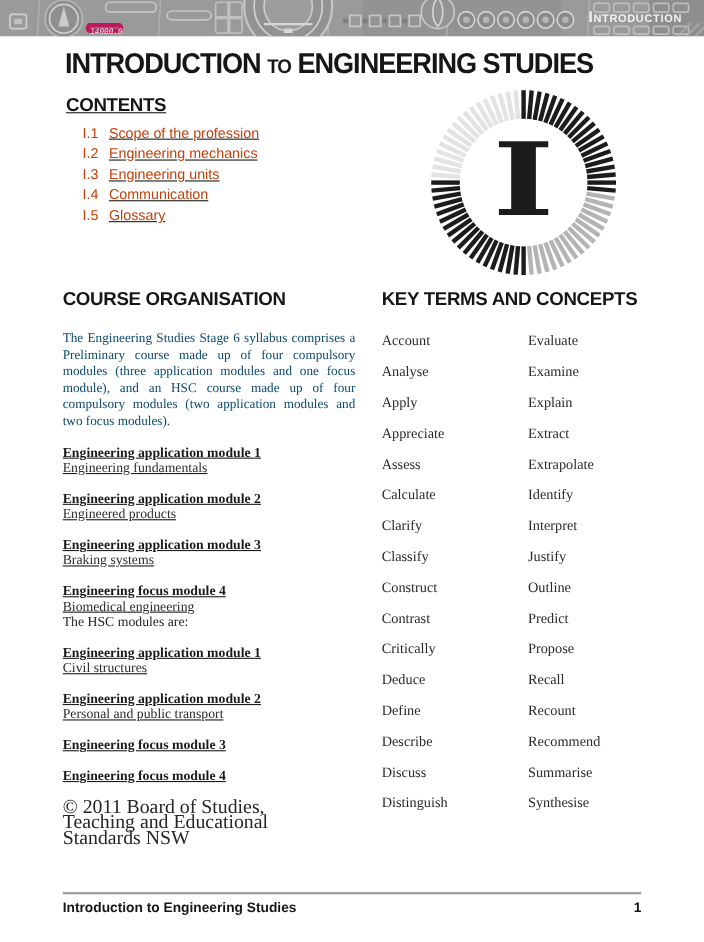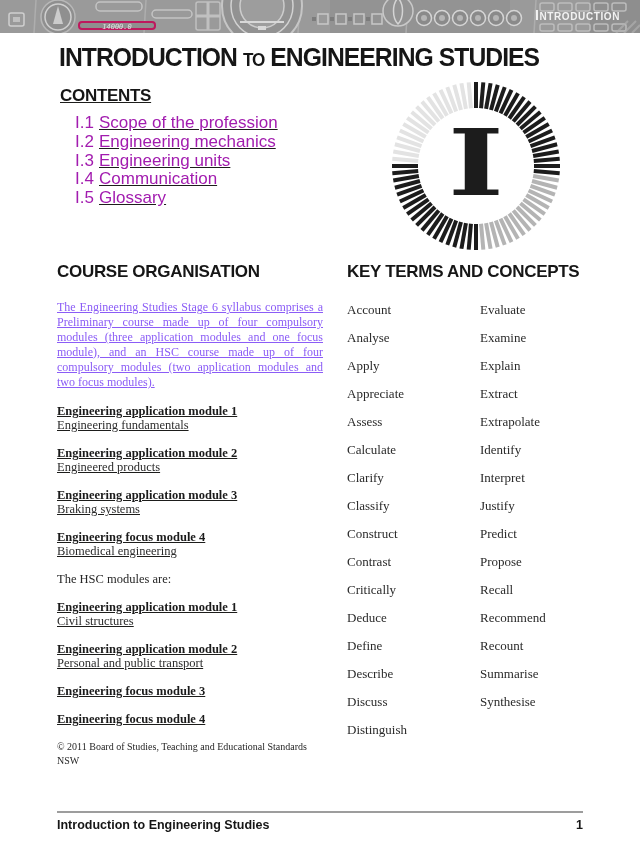--- a/index.html
+++ b/index.html
@@ -12,22 +12,22 @@
   
   .banner { position:absolute; left:0; top:0; width:640px; height:33px; border-bottom:1px solid #c2c2c2; }
   .banner svg { display:block; }
   .banner-tab {
     position:absolute; right:20px; top:7px;
     font-family:"Liberation Sans", sans-serif; font-weight:bold;
     font-size:10px; letter-spacing:0.6px; color:#f2f2f2;
   }
   .banner-tab::first-letter { font-size:14px; }
   .banner-display {
-    position:absolute; left:78px; top:21px; width:78px; height:9px;
-    border:2px solid #be185d; border-radius:4px; background:#8f8f8f;
+    position:absolute; left:78px; top:21px; width:34px; height:9px;
+    border:4px solid #be185d; border-radius:4px; background:#8f8f8f;
     font-family:"DejaVu Sans Mono", monospace; font-size:7px; line-height:8px;
     color:#e2e2e2; text-align:center; font-style:italic;
   }
 
   
   .title {
     position:absolute; left:59px; top:42px; white-space:nowrap;
     font-family:"Liberation Sans", sans-serif; font-weight:bold;
     font-size:26px; letter-spacing:-1px; color:#161616;
     transform:scaleX(0.95); transform-origin:left center;
@@ -36,43 +36,43 @@
 
   
   h2.sec {
     font-family:"Liberation Sans", sans-serif; font-weight:bold;
     font-size:17px; letter-spacing:-0.3px; color:#161616;
   }
   .contents { position:absolute; left:60px; top:86px; width:280px;text-decoration:underline; }
   .contents ul { list-style:none; margin-top:7px; }
   .contents li {
     height:18.8px; font-family:"Liberation Sans", sans-serif;
-    font-size:17px; color:#a21caf; padding-left:15px;
+    font-size:13px; color:#c2410c; padding-left:15px;
   }
   .contents .num { display:inline-block; width:24px; }
 
   
   .badge { position:absolute; left:388px; top:78px; width:176px; height:176px; }
   .badge svg { position:absolute; inset:0; }
   .badge-letter {
     position:absolute; inset:0; display:flex; align-items:center; justify-content:center;
     font-family:"DejaVu Serif", serif; font-weight:bold; font-size:92px;
     color:#1c1c1c; transform:scaleX(1.3); padding-bottom:6px;
   }
 
   
   .left-col { position:absolute; left:57px; top:262px; width:266px; }
   .left-col .intro {
-    margin-top:18px; font-size:12px; line-height:15px; text-align:justify; color:#8b5cf6;text-decoration:underline;
+    margin-top:18px; font-size:12px; line-height:15px; text-align:justify; color:#0c4a6e;
   }
   .module { margin-top:14px; line-height:14px;text-decoration:underline; }
   .module .module-title { font-weight:bold; font-size:12.5px; color:#1b1b1b; }
   .module .module-sub { font-size:12.5px; color:#2c2c2c; }
-  .hsc-intro { margin-top:14px; font-size:12.5px; line-height:14px; color:#262626; }
-  .copyright { margin-top:14px; font-size:10px; line-height:14px; color:#262626; width:250px; }
+  .hsc-intro { font-size:12.5px; line-height:14px; color:#262626; }
+  .copyright { margin-top:14px; font-size:18px; line-height:14px; color:#262626; width:250px; }
 
   
   .right-col { position:absolute; left:347px; top:262px; width:236px; }
   .terms { display:flex; margin-top:20px;justify-content:center; }
   .terms-col1 { width:133px; }
   .terms-col2 { flex:1; }
   .term { height:28px; font-size:13px; color:#2a2a2a; }
 
   
   .footer-rule { position:absolute; left:57px; top:811px; width:526px; height:2px; background:#9d9d9d; }
@@ -337,25 +337,26 @@
       <div class="terms-col2">
 
       <div class="term">Evaluate</div>
           <div class="term">Examine</div>
           <div class="term">Explain</div>
           <div class="term">Extract</div>
           <div class="term">Extrapolate</div>
           <div class="term">Identify</div>
           <div class="term">Interpret</div>
           <div class="term">Justify</div>
+          <div class="term">Outline</div>
           <div class="term">Predict</div>
           <div class="term">Propose</div>
           <div class="term">Recall</div>
+          <div class="term">Recount</div>
           <div class="term">Recommend</div>
-          <div class="term">Recount</div>
           <div class="term">Summarise</div>
           <div class="term">Synthesise</div>
         </div>
     </div>
   </section>
 
   <div class="footer-rule"></div>
   <div class="footer">
     <span>Introduction to Engineering Studies</span>
     <span>1</span>

